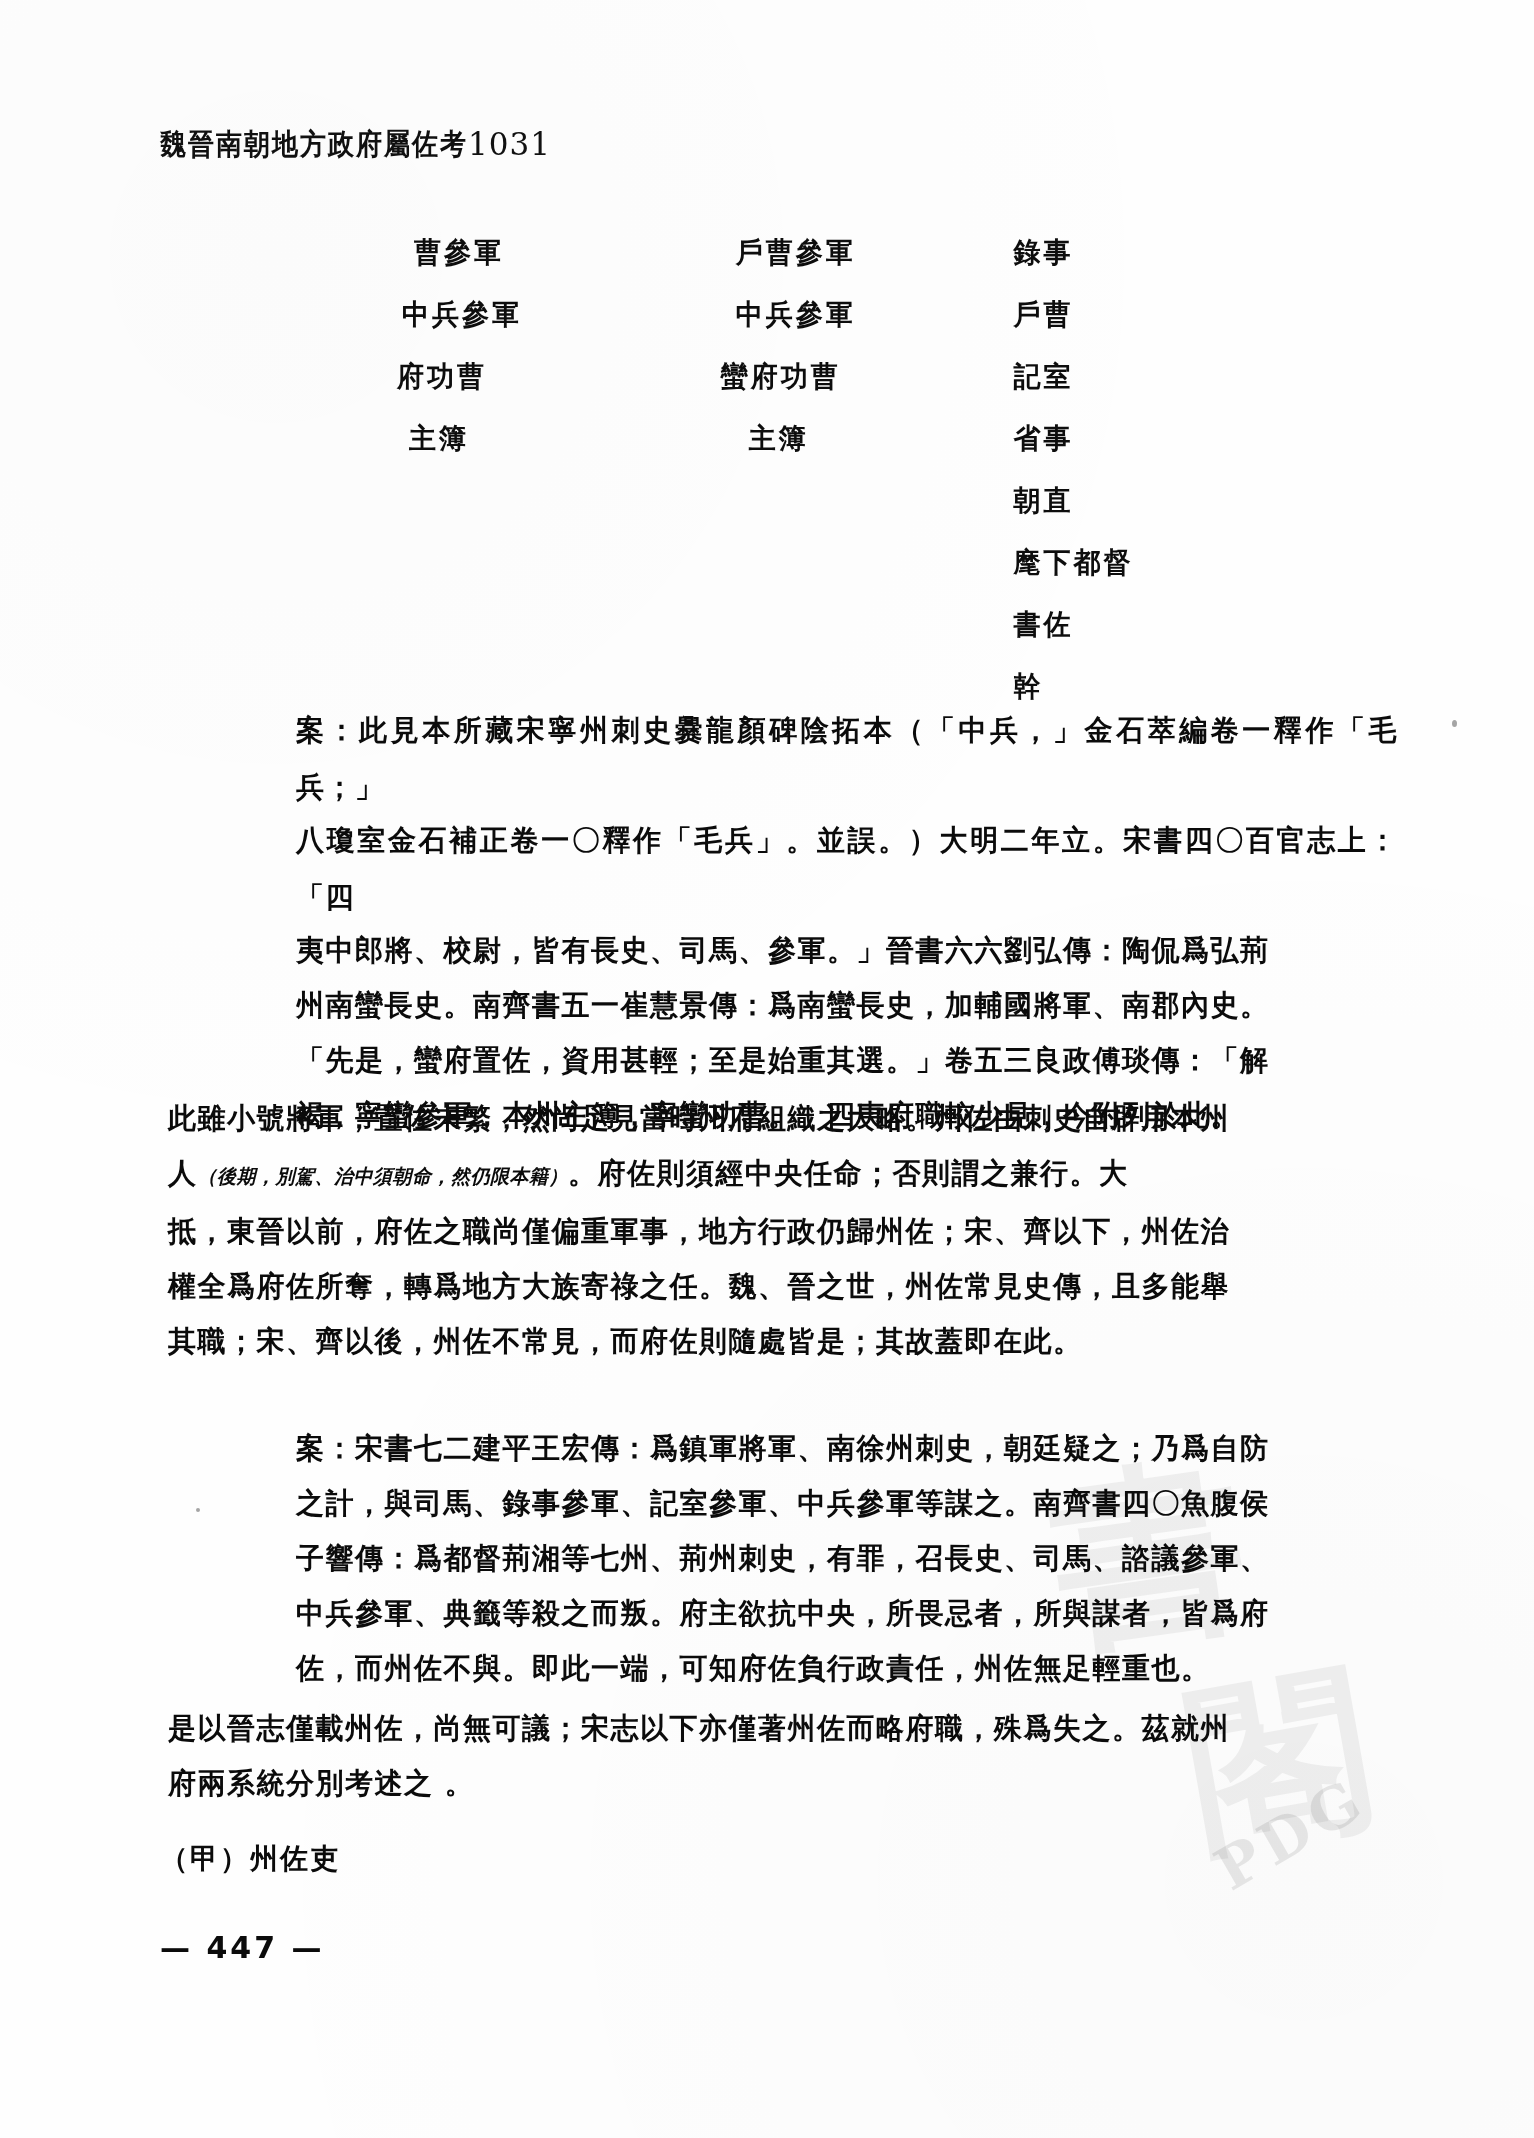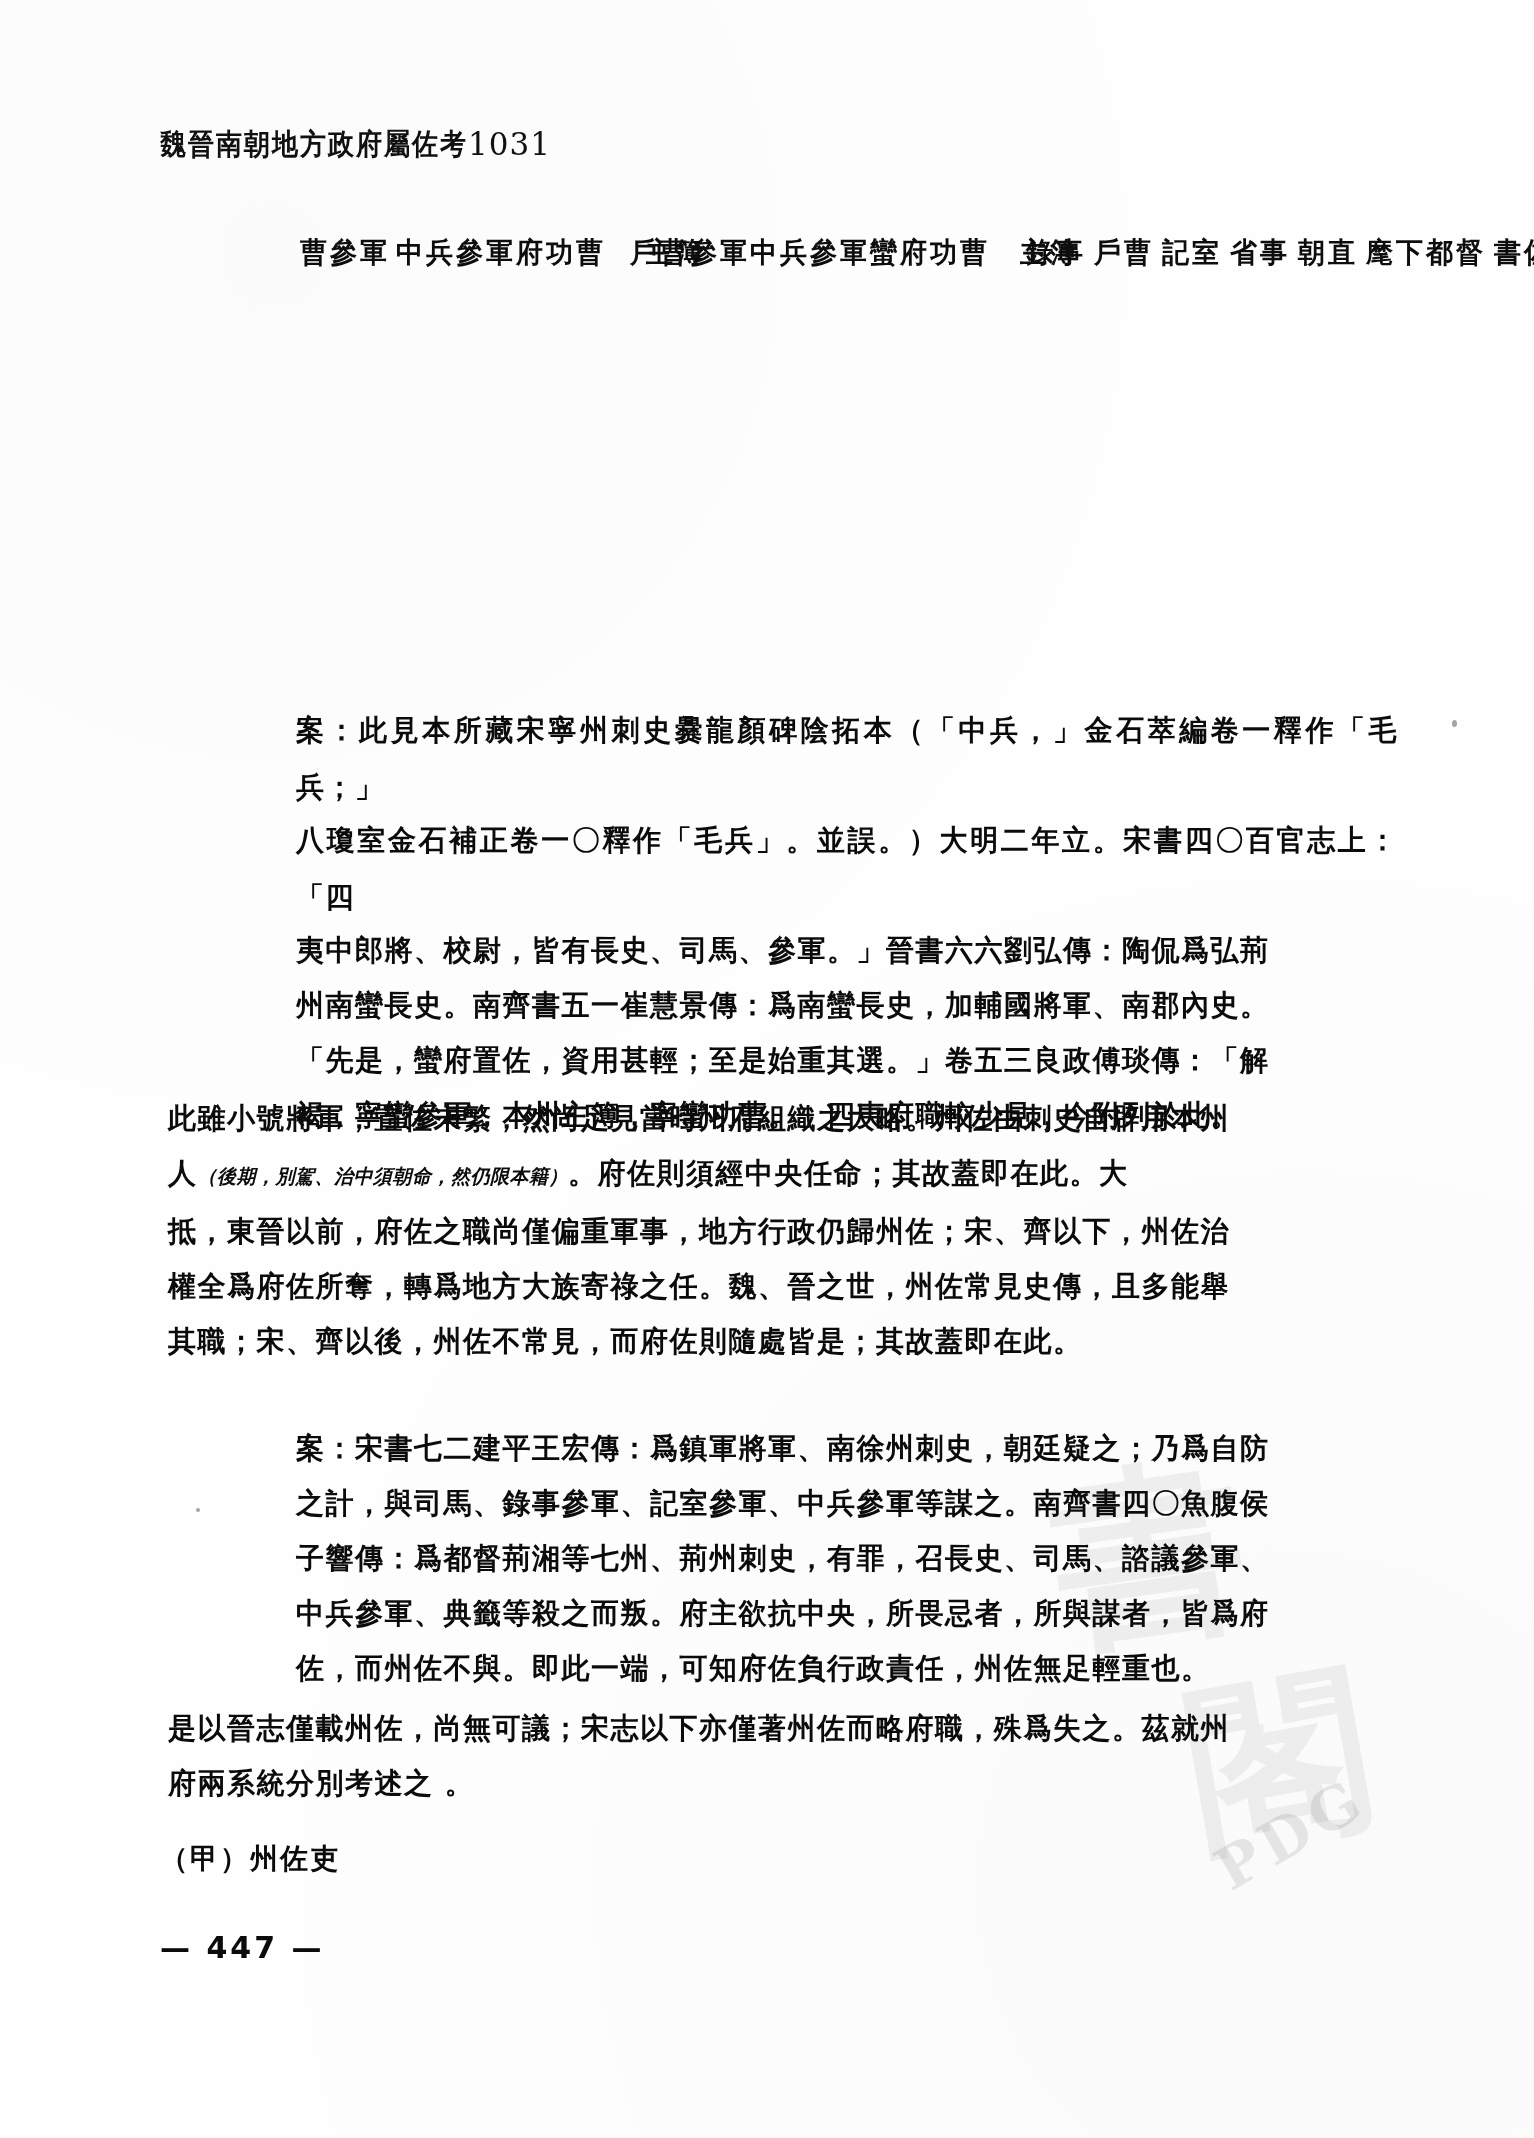--- a/index.html
+++ b/index.html
@@ -71,21 +71,21 @@
   .title-table {
     position: absolute;
     top: 222px;
     left: 300px;
     width: 1000px;
     display: flex;
     align-items: flex-start;
   }
   .title-col {
     display: flex;
-    flex-direction: row;
+    flex-direction: column;
   }
   .title-col-1 { width: 330px; }
   .title-col-2 { width: 350px; }
   .title-col-3 { width: 300px; margin-left: 38px; }
 
   .title-cell {
     font-family: "DejaVu Sans", "Liberation Sans", sans-serif;
     font-weight: bold;
     font-size: 27px;
     line-height: 62px;
@@ -255,21 +255,21 @@
       <div class="para indent-quote">案：此見本所藏宋寧州刺史爨龍顏碑陰拓本（「中兵，」金石萃編卷一釋作「毛兵；」</div>
       <div class="para indent-quote">八瓊室金石補正卷一〇釋作「毛兵」。並誤。）大明二年立。宋書四〇百官志上：「四</div>
       <div class="para indent-quote">夷中郎將、校尉，皆有長史、司馬、參軍。」晉書六六劉弘傳：陶侃爲弘荊</div>
       <div class="para indent-quote">州南蠻長史。南齊書五一崔慧景傳：爲南蠻長史，加輔國將軍、南郡內史。</div>
       <div class="para indent-quote">「先是，蠻府置佐，資用甚輕；至是始重其選。」卷五三良政傅琰傳：「解</div>
       <div class="para indent-quote">褐，寧蠻參軍，本州主簿，寧蠻功曹。」四夷府職較少見，今附列於此。</div>
     </div>
 
     <div class="body-block" style="top:1090px;">
       <div class="para flush">此雖小號將軍，置佐未繁，然尚足見當時州府組織之大略。州佐由刺史自辟用本州</div>
-      <div class="para flush"><span>人</span><span class="small">（後期，別駕、治中須朝命，然仍限本籍）</span><span>。府佐則須經中央任命；其故蓋即在此。大</span></div>
+      <div class="para flush"><span>人</span><span class="small">（後期，別駕、治中須朝命，然仍限本籍）</span><span>。府佐則須經中央任命；否則謂之兼行。大</span></div>
       <div class="para flush">抵，東晉以前，府佐之職尚僅偏重軍事，地方行政仍歸州佐；宋、齊以下，州佐治</div>
       <div class="para flush">權全爲府佐所奪，轉爲地方大族寄祿之任。魏、晉之世，州佐常見史傳，且多能舉</div>
       <div class="para flush">其職；宋、齊以後，州佐不常見，而府佐則隨處皆是；其故蓋即在此。</div>
     </div>
 
     <div class="body-block" style="top:1420px;">
       <div class="para indent-quote">案：宋書七二建平王宏傳：爲鎮軍將軍、南徐州刺史，朝廷疑之；乃爲自防</div>
       <div class="para indent-quote">之計，與司馬、錄事參軍、記室參軍、中兵參軍等謀之。南齊書四〇魚腹侯</div>
       <div class="para indent-quote">子響傳：爲都督荊湘等七州、荊州刺史，有罪，召長史、司馬、諮議參軍、</div>
       <div class="para indent-quote">中兵參軍、典籤等殺之而叛。府主欲抗中央，所畏忌者，所與謀者，皆爲府</div>

